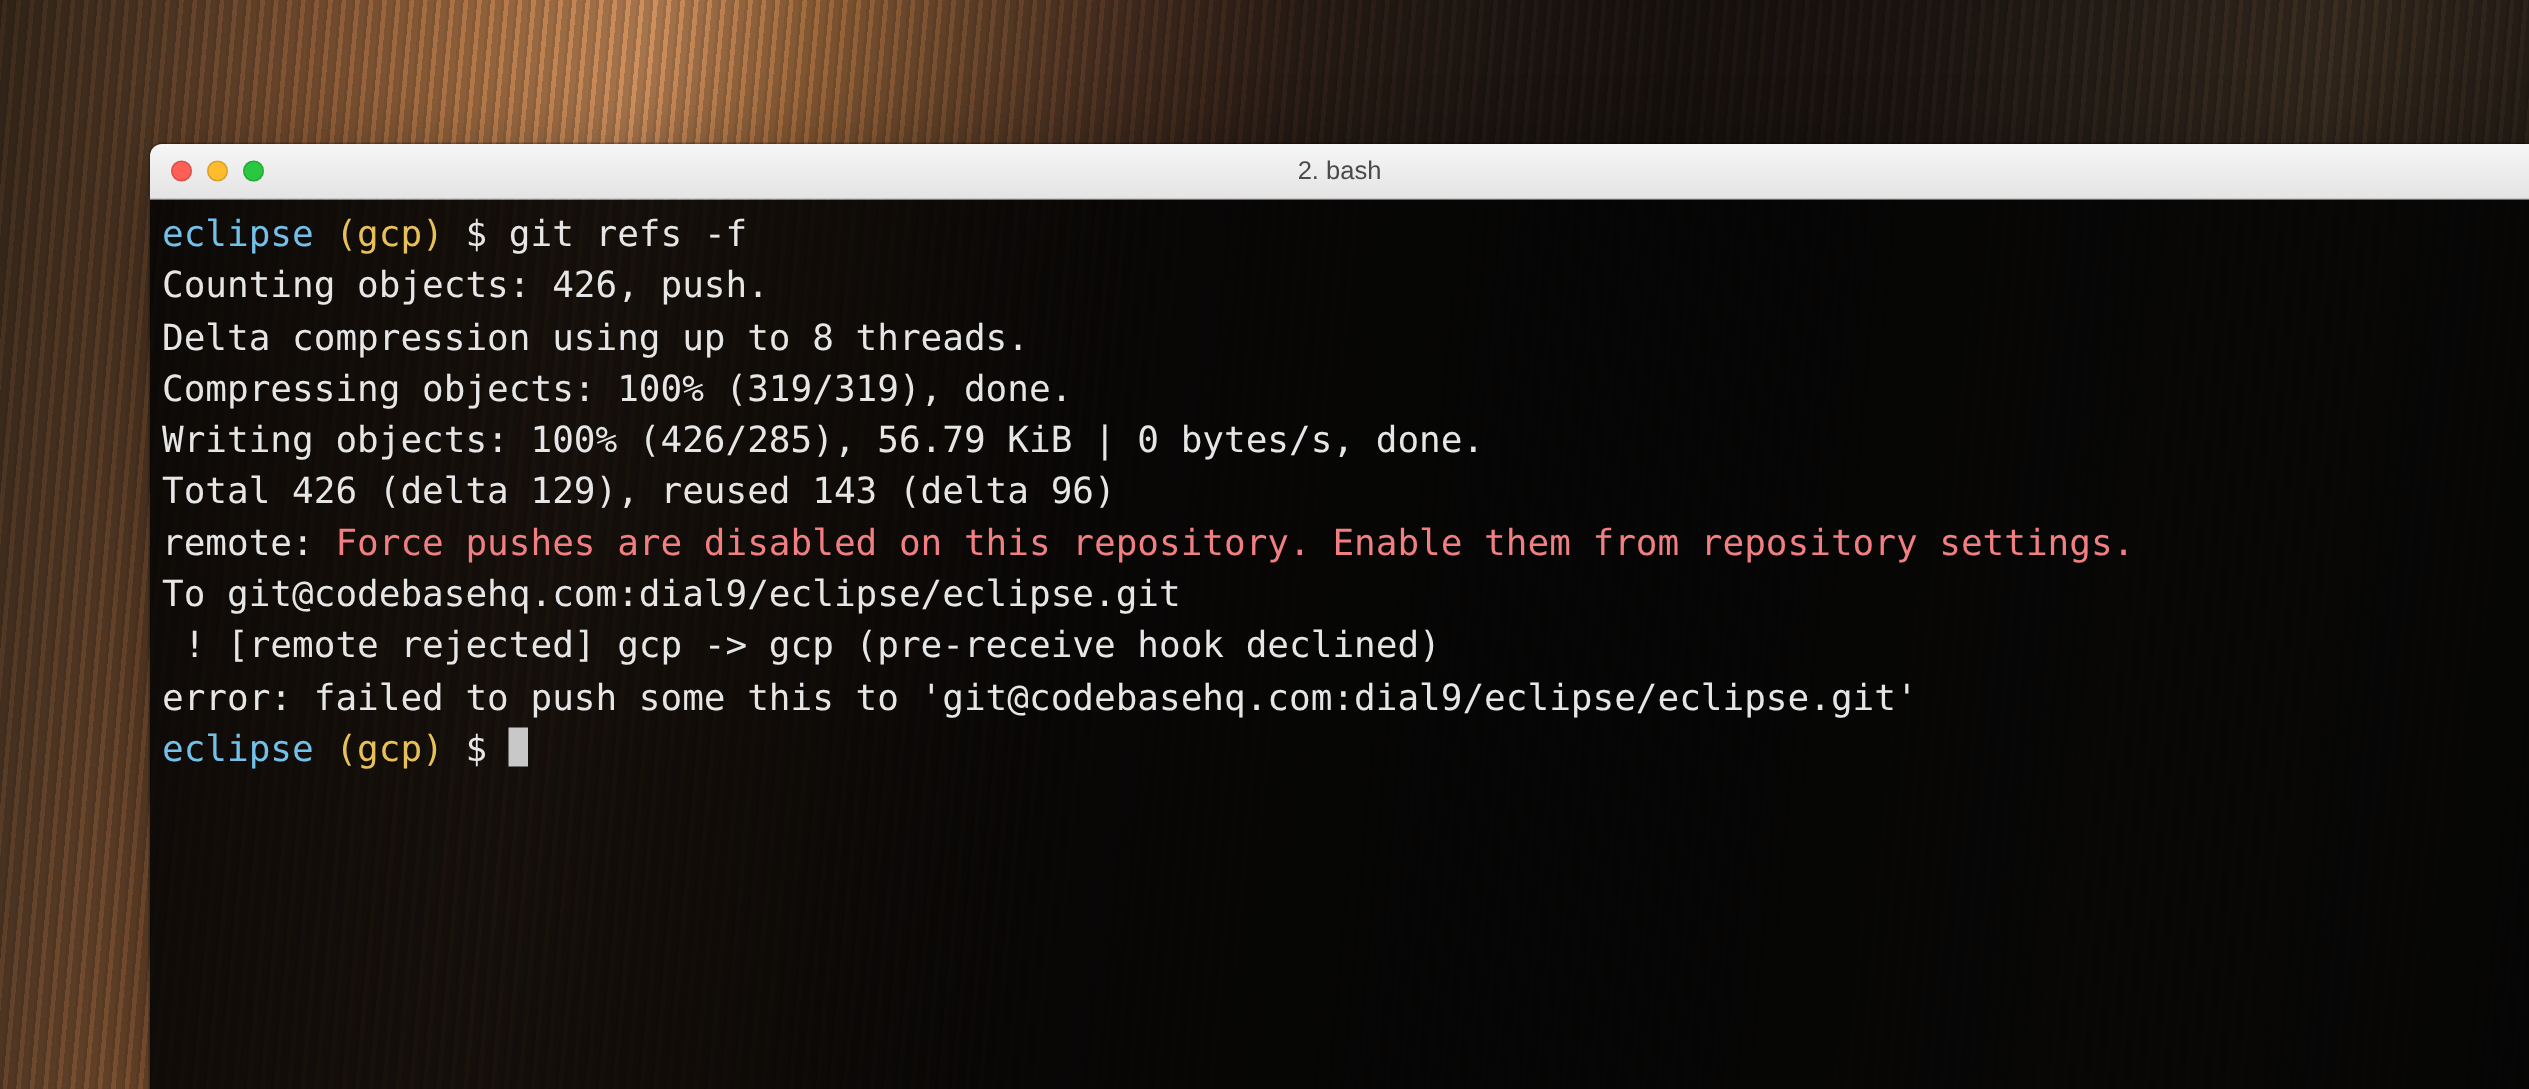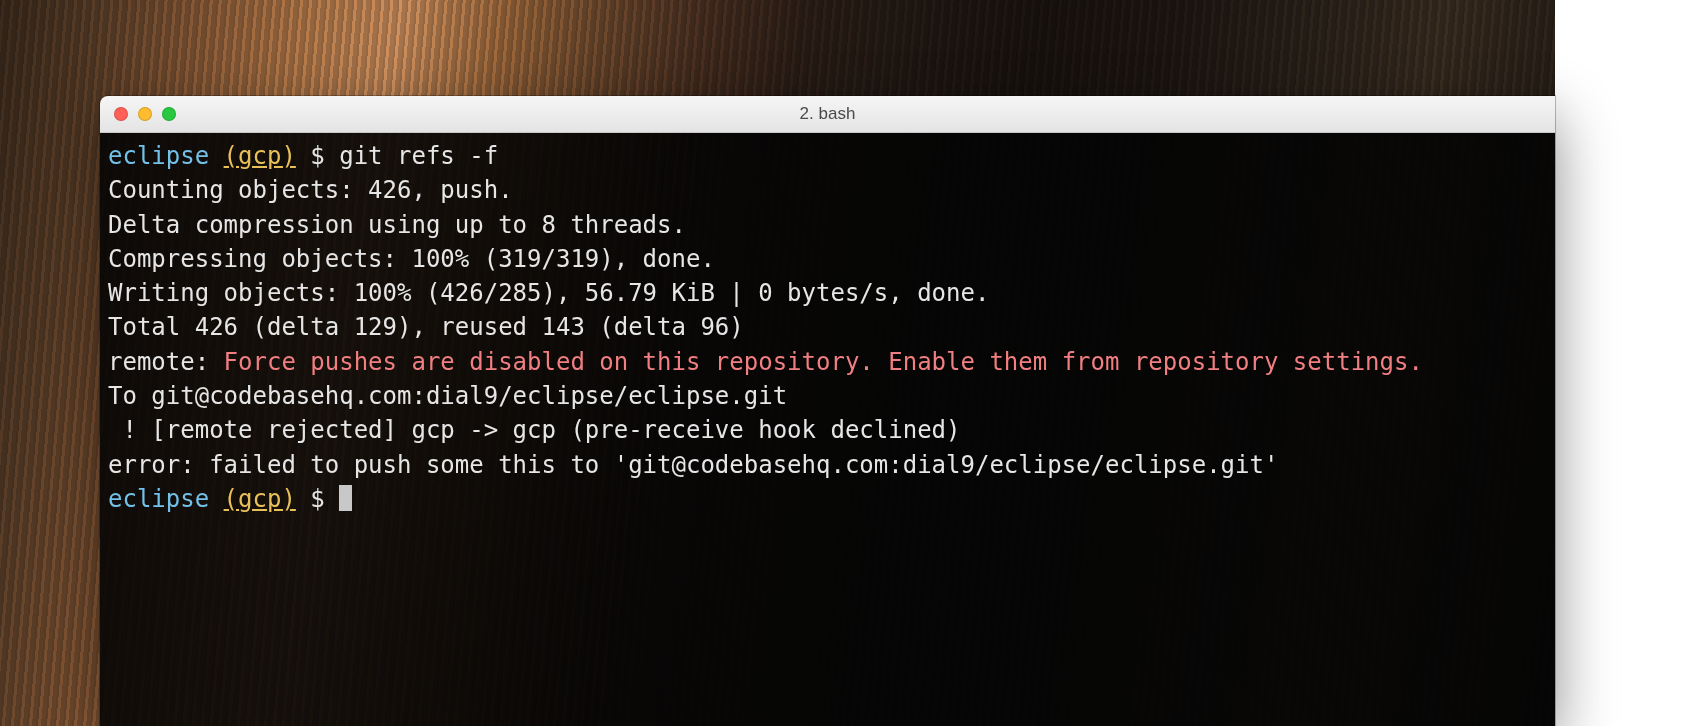--- a/index.html
+++ b/index.html
@@ -5,21 +5,21 @@
   html, body {
     margin: 0;
     padding: 0;
     width: 1686px;
     height: 726px;
     overflow: hidden;
     font-family: -apple-system, "Helvetica Neue", sans-serif;
   }
   .desktop {
     position: relative;
-    width: 1555px;
+    width: 1686px;
     height: 726px;
     background:
       linear-gradient(100deg,
         #3a2a1c 0%, #5b3f29 6%, #8a5b38 12%, #b47a4a 18%, #d09260 24%,
         #a06b3e 30%, #6e4a2e 36%, #4a3022 42%, #2e2018 48%, #221a14 55%,
         #1a1410 62%, #1f1813 70%, #2c231b 78%, #3b2e22 86%, #2a2119 94%,
         #1b1410 100%),
       repeating-linear-gradient(95deg,
         rgba(0,0,0,0.25) 0px, rgba(0,0,0,0.25) 2px,
         rgba(255,200,140,0.06) 2px, rgba(255,200,140,0.06) 5px,
@@ -74,21 +74,21 @@
   }
   .term-body pre {
     margin: 0;
     font-family: "Menlo", "Consolas", monospace;
     font-size: 24px;
     line-height: 34.3px;
     color: #e6e6e6;
     white-space: pre;
   }
   .c-path   { color: #73c0e8; }      
-  .c-branch { color: #e8c05a; text-decoration: underline; }      
+  .c-branch { color: #e8c05a; }      
   .c-prompt { color: #e6e6e6; }
   .c-cmd    { color: #e6e6e6; }
   .c-remote-lbl { color: #e6e6e6; text-align: center; }
   .c-remote-msg { color: #f17f82; }  
   .cursor {
     display: inline-block;
     width: 13px;
     height: 26px;
     background: #c8c8c8;
     vertical-align: -4px;

